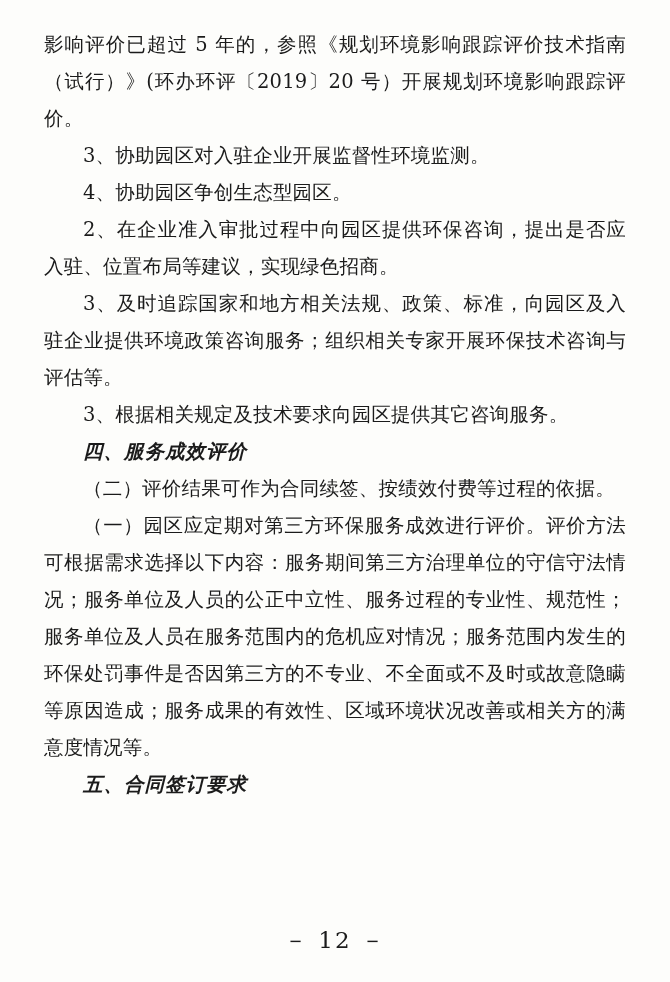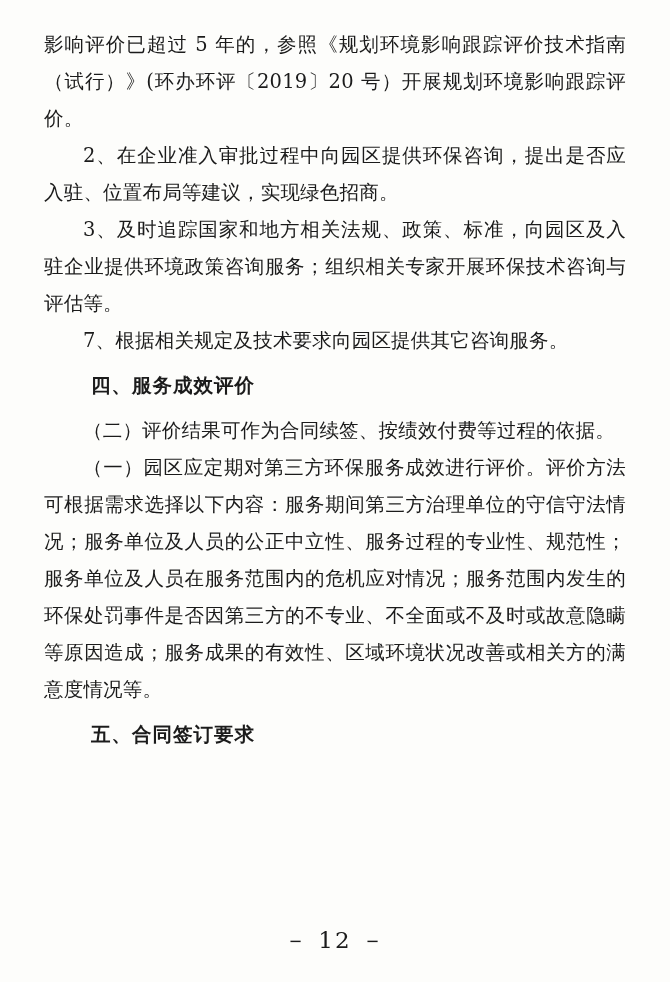--- a/index.html
+++ b/index.html
@@ -26,24 +26,25 @@
     text-justify: inter-ideograph;
   }
   p.para {
     margin: 0 0 0 0;
     text-indent: 0;
   }
   p.indent2 {
     text-indent: 39px;
   }
   p.heading {
-    margin: 8px;
+    margin: 0;
     text-indent: 39px;
     font-weight: bold;
     letter-spacing: 1px;
+    font-style: italic;
   }
   .footer {
     position: absolute;
     left: 0;
     right: 0;
     bottom: 26px;
     text-align: center;
     font-size: 23px;
     font-family: "DejaVu Serif", "Liberation Serif", serif;
     color: #1b1b1b;
@@ -55,27 +56,29 @@
   }
 </style>
 </head>
 <body>
 
 <div class="page">
   <div class="doc-body">
 
     <p class="para">影响评价已超过 5 年的，参照《规划环境影响跟踪评价技术指南（试行）》(环办环评〔2019〕20 号）开展规划环境影响跟踪评价。</p>
 
+    <p class="para indent2">3、协助园区对入驻企业开展监督性环境监测。</p>
 
+    <p class="para indent2">4、协助园区争创生态型园区。</p>
 
     <p class="para indent2">2、在企业准入审批过程中向园区提供环保咨询，提出是否应入驻、位置布局等建议，实现绿色招商。</p>
 
     <p class="para indent2">3、及时追踪国家和地方相关法规、政策、标准，向园区及入驻企业提供环境政策咨询服务；组织相关专家开展环保技术咨询与评估等。</p>
 
-    <p class="para indent2">7、根据相关规定及技术要求向园区提供其它咨询服务。</p>
+    <p class="para indent2">3、根据相关规定及技术要求向园区提供其它咨询服务。</p>
 
     <p class="heading">四、服务成效评价</p>
 
     <p class="para indent2">（二）评价结果可作为合同续签、按绩效付费等过程的依据。</p>
 
     <p class="para indent2">（一）园区应定期对第三方环保服务成效进行评价。评价方法可根据需求选择以下内容：服务期间第三方治理单位的守信守法情况；服务单位及人员的公正中立性、服务过程的专业性、规范性；服务单位及人员在服务范围内的危机应对情况；服务范围内发生的环保处罚事件是否因第三方的不专业、不全面或不及时或故意隐瞒等原因造成；服务成果的有效性、区域环境状况改善或相关方的满意度情况等。</p>
 
     <p class="heading">五、合同签订要求</p>
 
 

